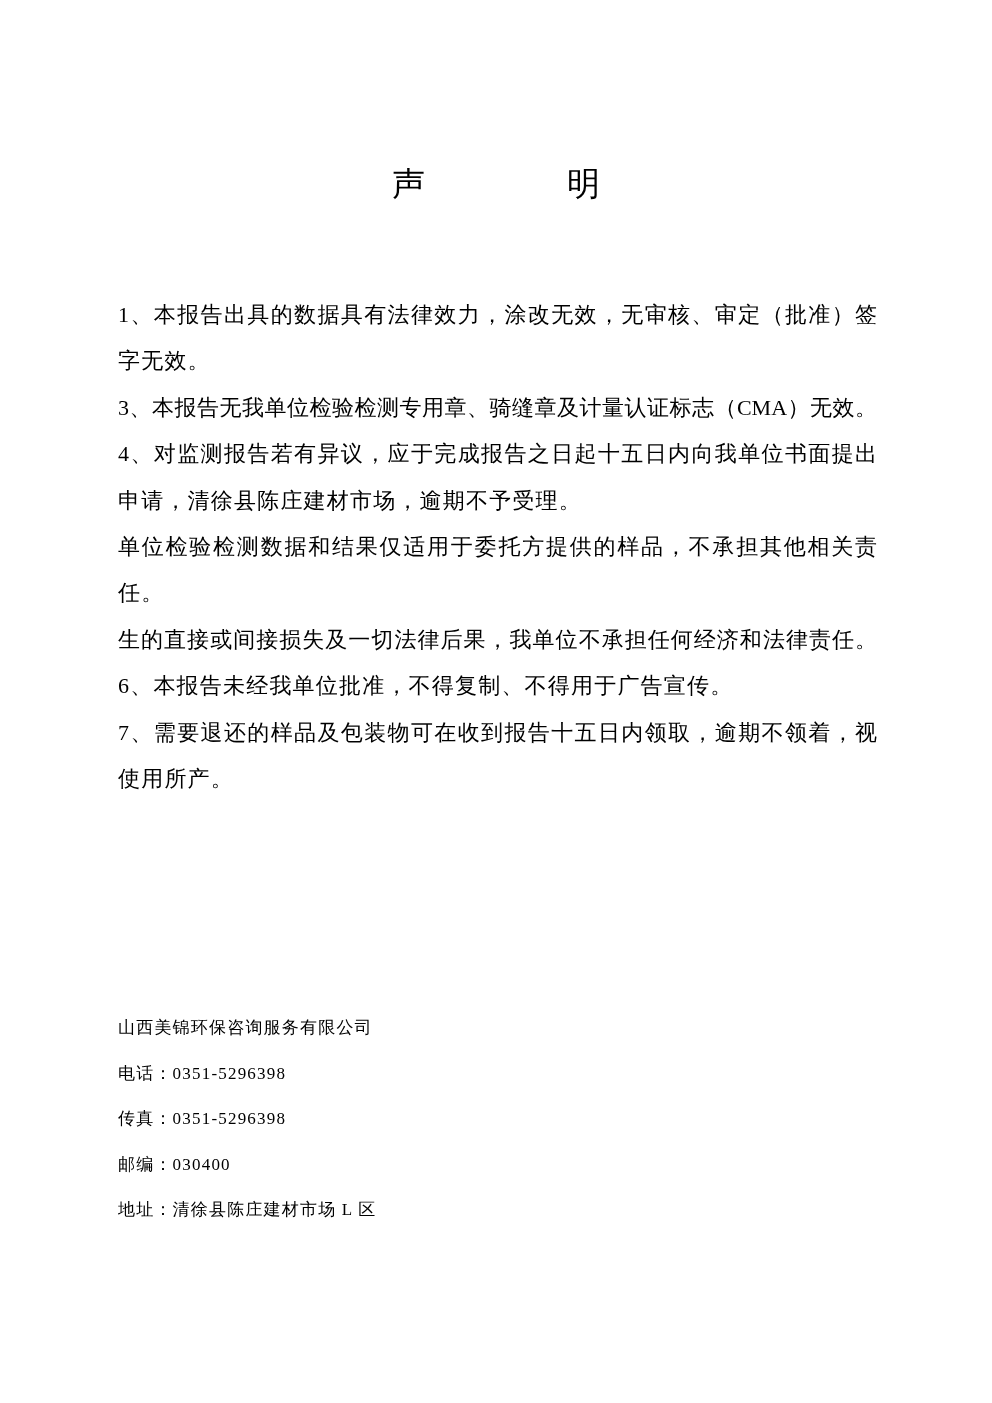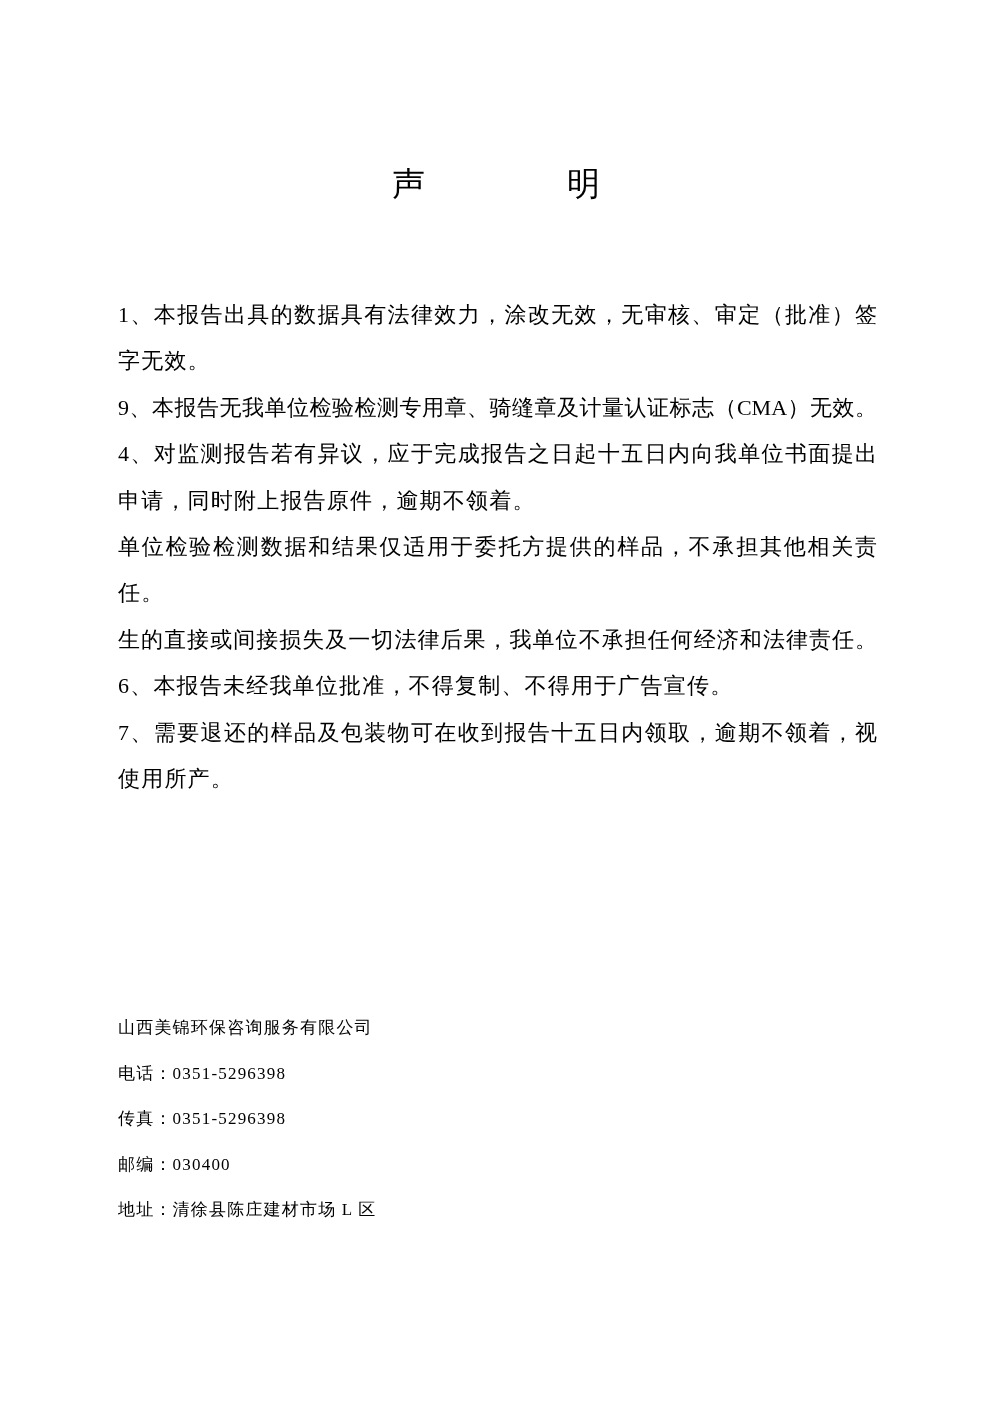--- a/index.html
+++ b/index.html
@@ -67,23 +67,23 @@
 <div class="page">
 
   <div class="doc-title">
     <span>声</span>
     <span>明</span>
   </div>
 
   <div class="statement">
     <div class="line jline">1、本报告出具的数据具有法律效力，涂改无效，无审核、审定（批准）签</div>
     <div class="line plain">字无效。</div>
-    <div class="line jline">9、本报告无我单位检验检测专用章、骑缝章及计量认证标志（CMA）无效。</div>
+    <div class="line jline">3、本报告无我单位检验检测专用章、骑缝章及计量认证标志（CMA）无效。</div>
     <div class="line jline">4、对监测报告若有异议，应于完成报告之日起十五日内向我单位书面提出</div>
-    <div class="line plain">申请，同时附上报告原件，逾期不领着。</div>
+    <div class="line plain">申请，清徐县陈庄建材市场，逾期不予受理。</div>
     <div class="line jline">单位检验检测数据和结果仅适用于委托方提供的样品，不承担其他相关责</div>
     <div class="line plain">任。</div>
     <div class="line jline">生的直接或间接损失及一切法律后果，我单位不承担任何经济和法律责任。</div>
     <div class="line plain">6、本报告未经我单位批准，不得复制、不得用于广告宣传。</div>
     <div class="line jline">7、需要退还的样品及包装物可在收到报告十五日内领取，逾期不领着，视</div>
     <div class="line plain">使用所产。</div>
   </div>
 
   <div class="contact">
     <div class="line">山西美锦环保咨询服务有限公司</div>

